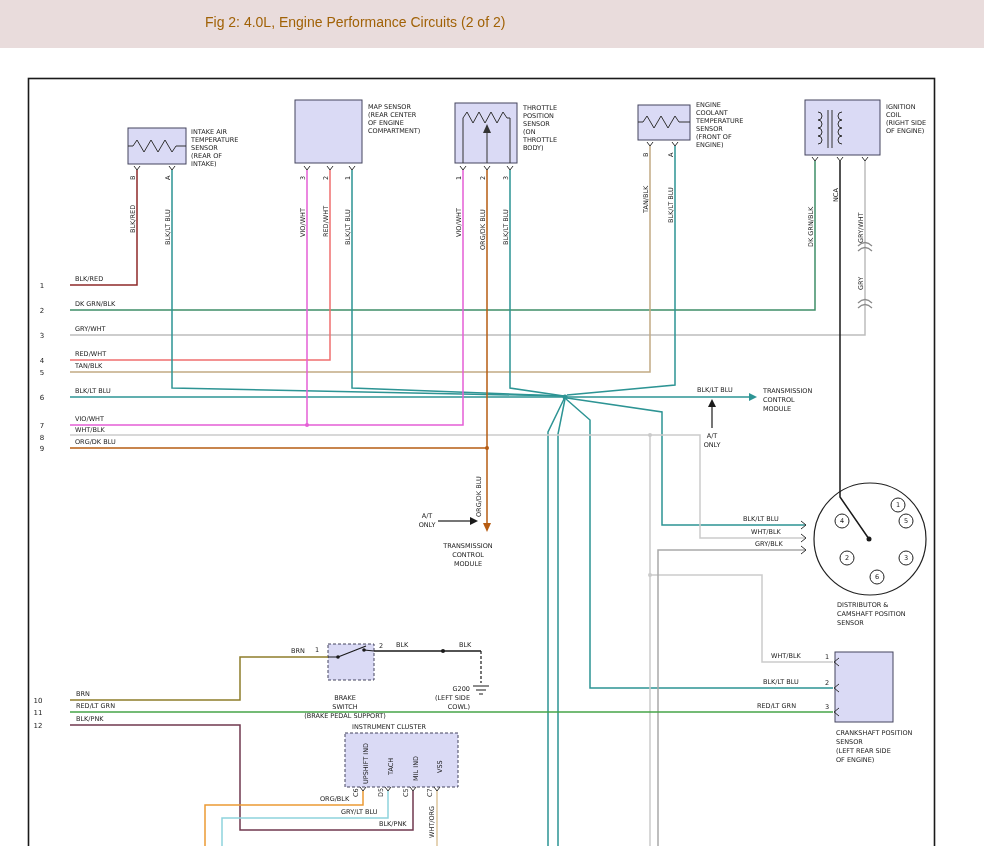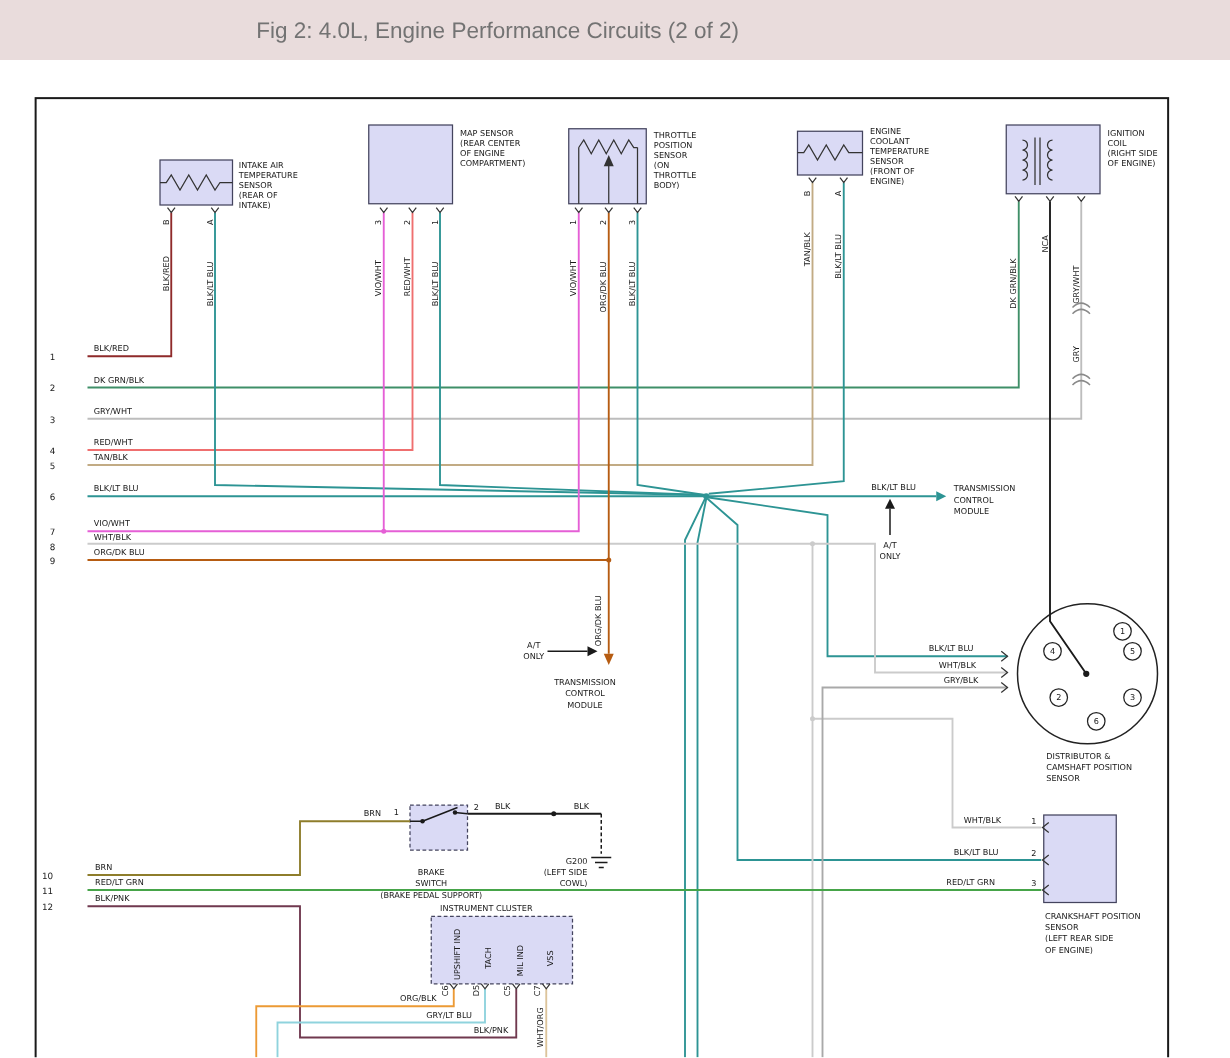--- a/index.html
+++ b/index.html
@@ -1,19 +1,19 @@
 <!DOCTYPE html>
 <html><head>
 <meta charset="utf-8">
 <style>
   html,body{margin:0;padding:0;}
   .page{width:984px;height:846px;position:relative;background:#ffffff;overflow:hidden;
         font-family:"Liberation Sans",sans-serif;}
   .hdr{position:absolute;top:0;left:0;width:984px;height:48px;background:#e9dcdc;}
-  .hdr .title{position:absolute;left:205px;top:14px;font-size:18px;color:#737373;}
+  .hdr .title{position:absolute;left:205px;top:14px;font-size:14px;color:#a16207;}
   svg{position:absolute;top:0;left:0;}
   svg text{font-family:"DejaVu Sans",sans-serif;font-size:6.5px;fill:#1a1a1a;}
   text.tn{font-size:7px;}
   .am{text-anchor:middle}.ae{text-anchor:end}
   .w{fill:none;stroke-width:1.5}
   .sym{stroke:#333;stroke-width:1;fill:none}
   .bline{stroke:#1a1a1a;stroke-width:1.2;fill:none}
   .boxr{stroke:#44445e;stroke-width:1;}
   .dashr{stroke-dasharray:3,2;}
   .frame{fill:none;stroke:#1a1a1a;stroke-width:1.6;}

